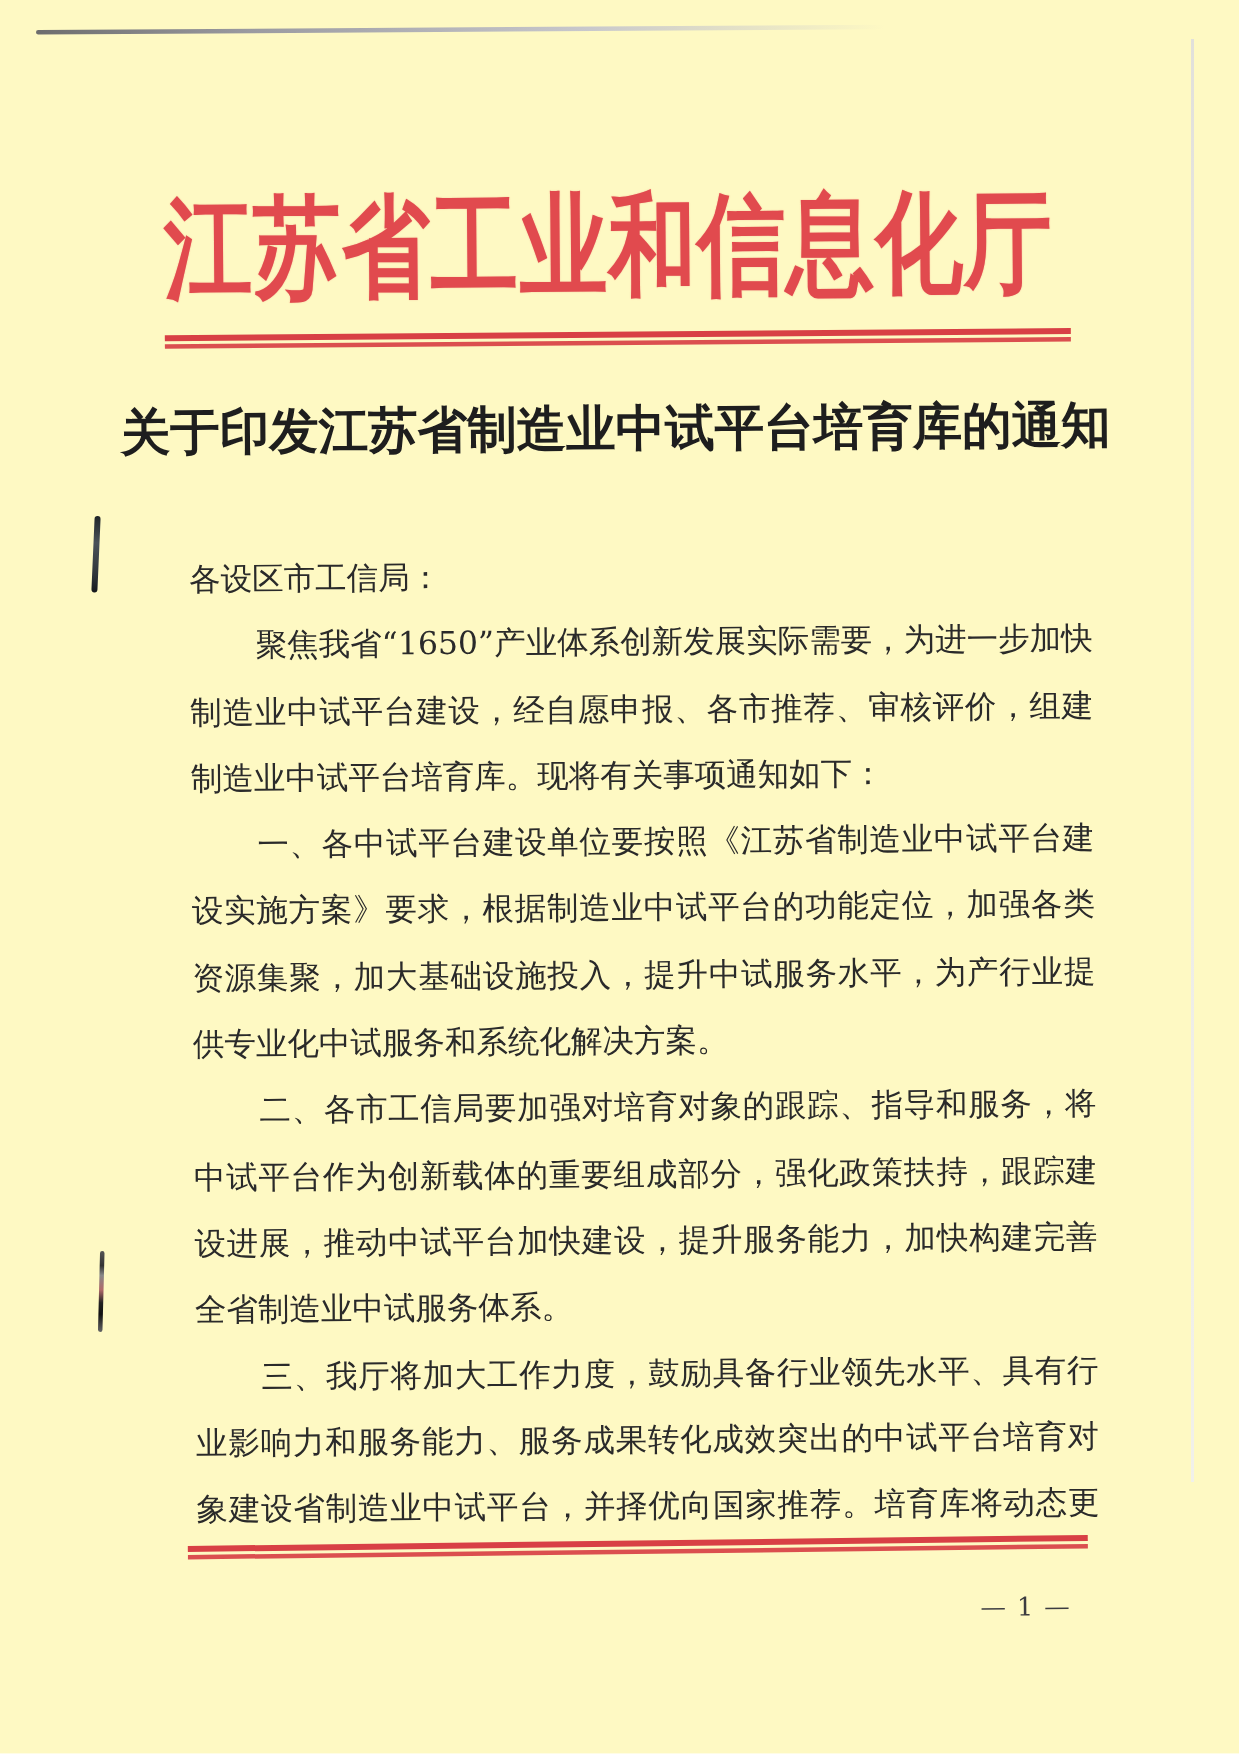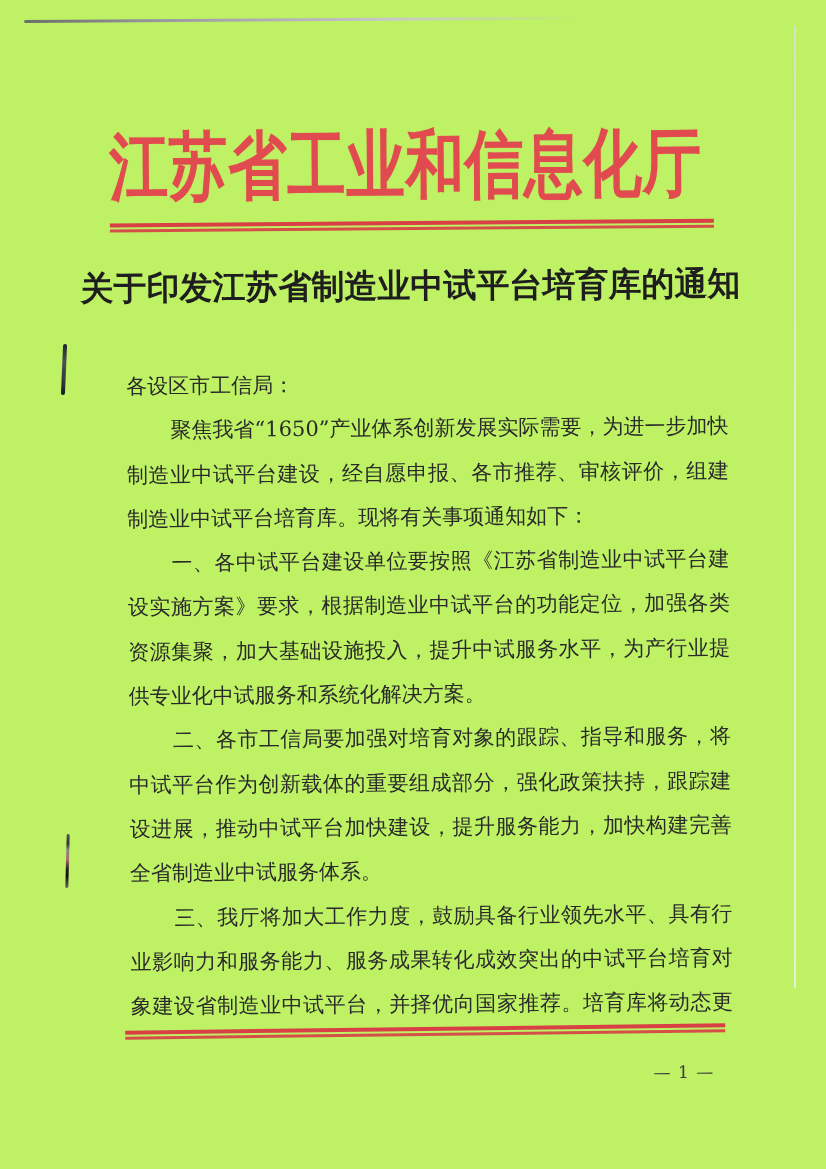--- a/index.html
+++ b/index.html
@@ -1,19 +1,19 @@
 <!DOCTYPE html>
 <html style="--title-red: #e14a4e; --rule-red: #d84045; --body-text: #2a2a2a;"><head>
 <meta charset="utf-8">
 <style>
   html,body{margin:0;padding:0;background:#ffffff;}
   .scan{
     position:relative;
     width:826px;height:1169px;
-    background:#bef264;
+    background:#fef9c3;
     overflow:hidden;
     font-family:"DejaVu Serif","Liberation Serif",serif;
   }
   .tilt{
     position:absolute;inset:0;
     transform:rotate(-0.45deg);
     transform-origin:420px 620px;
   }
   
   .agency{

